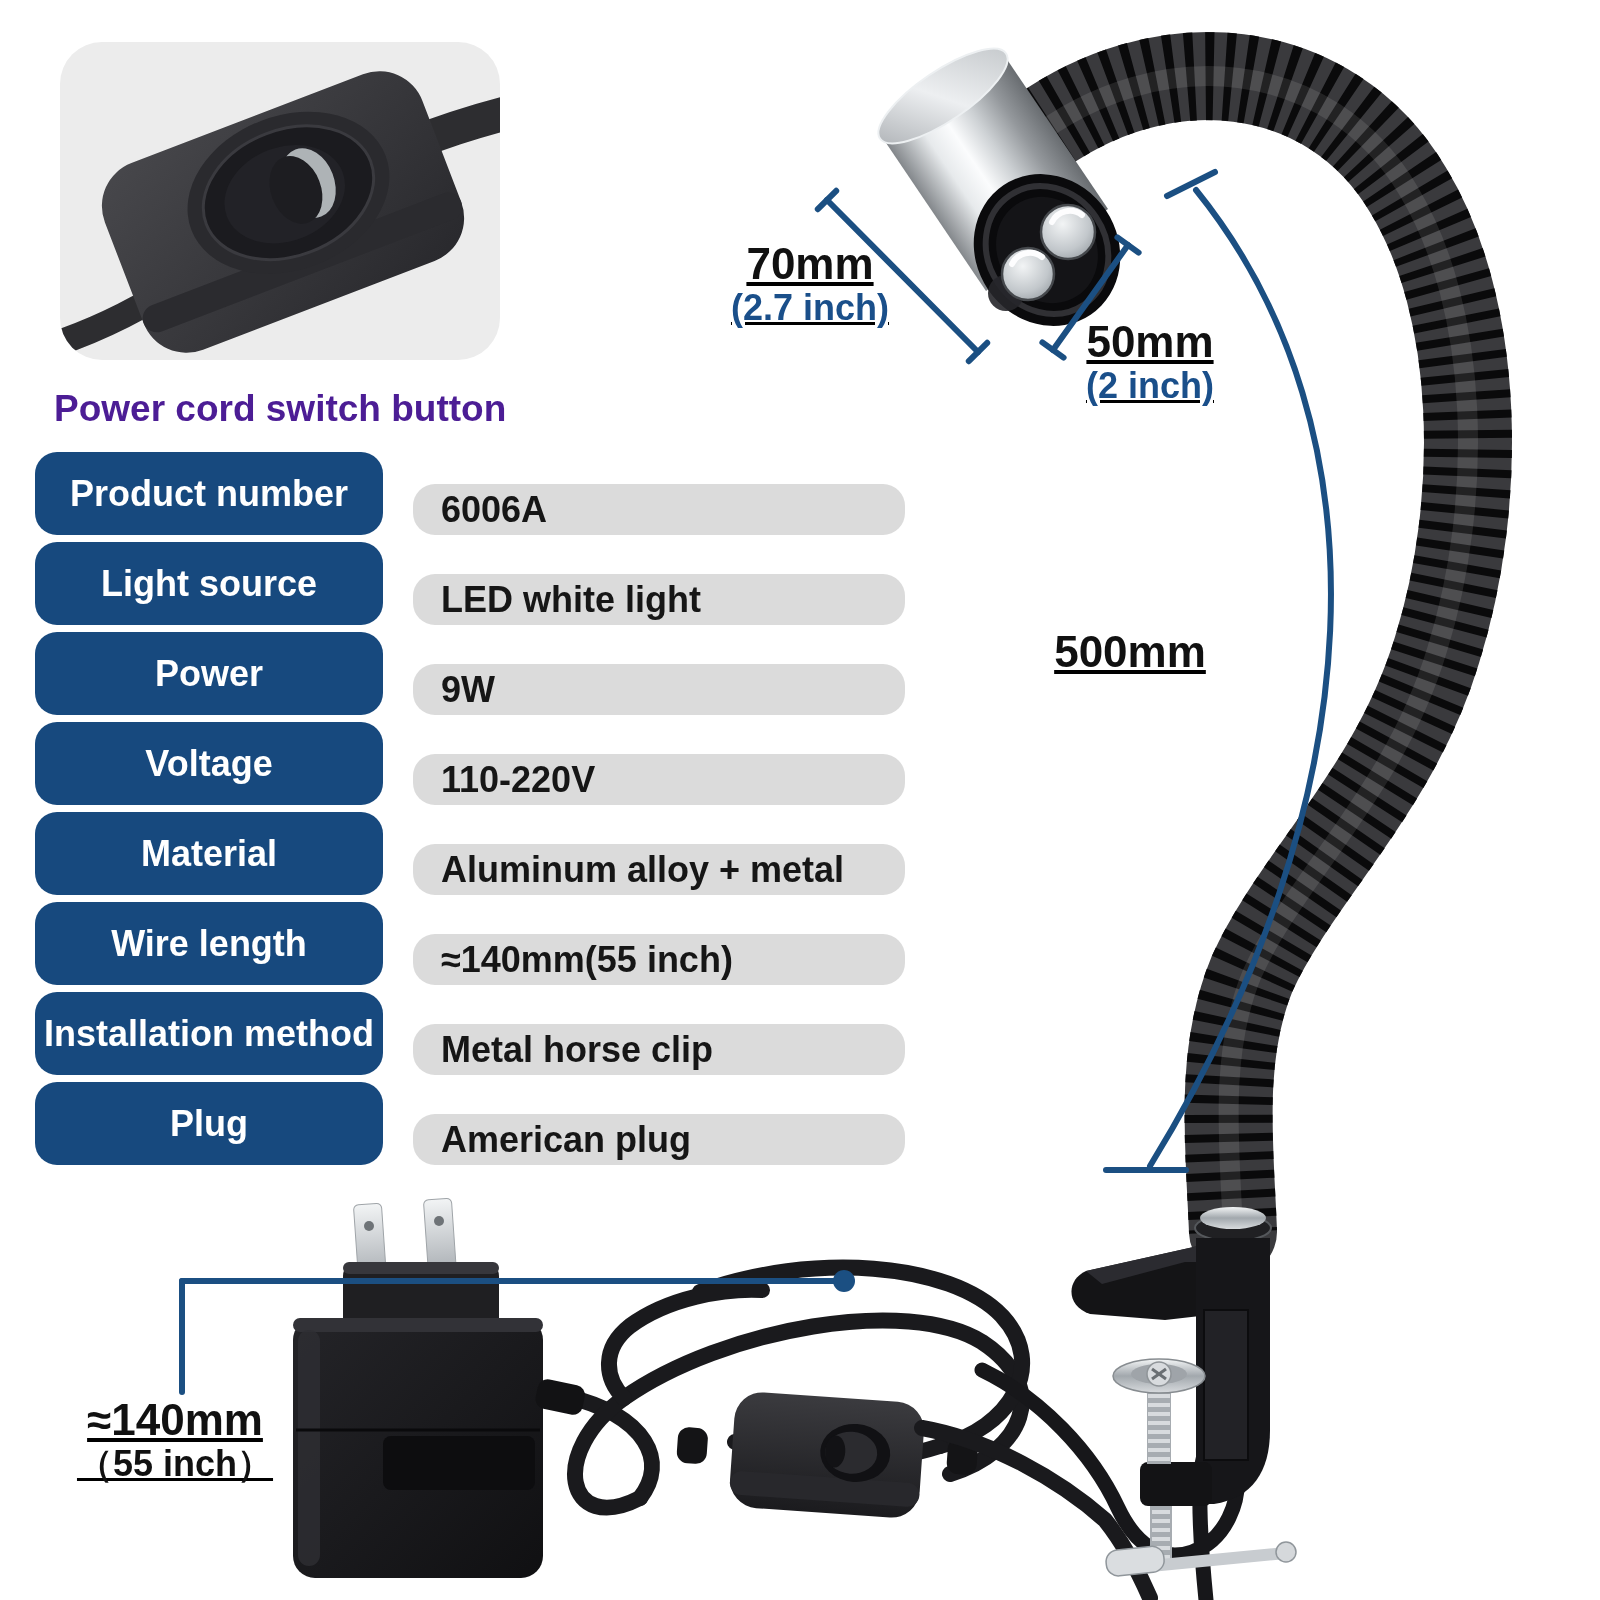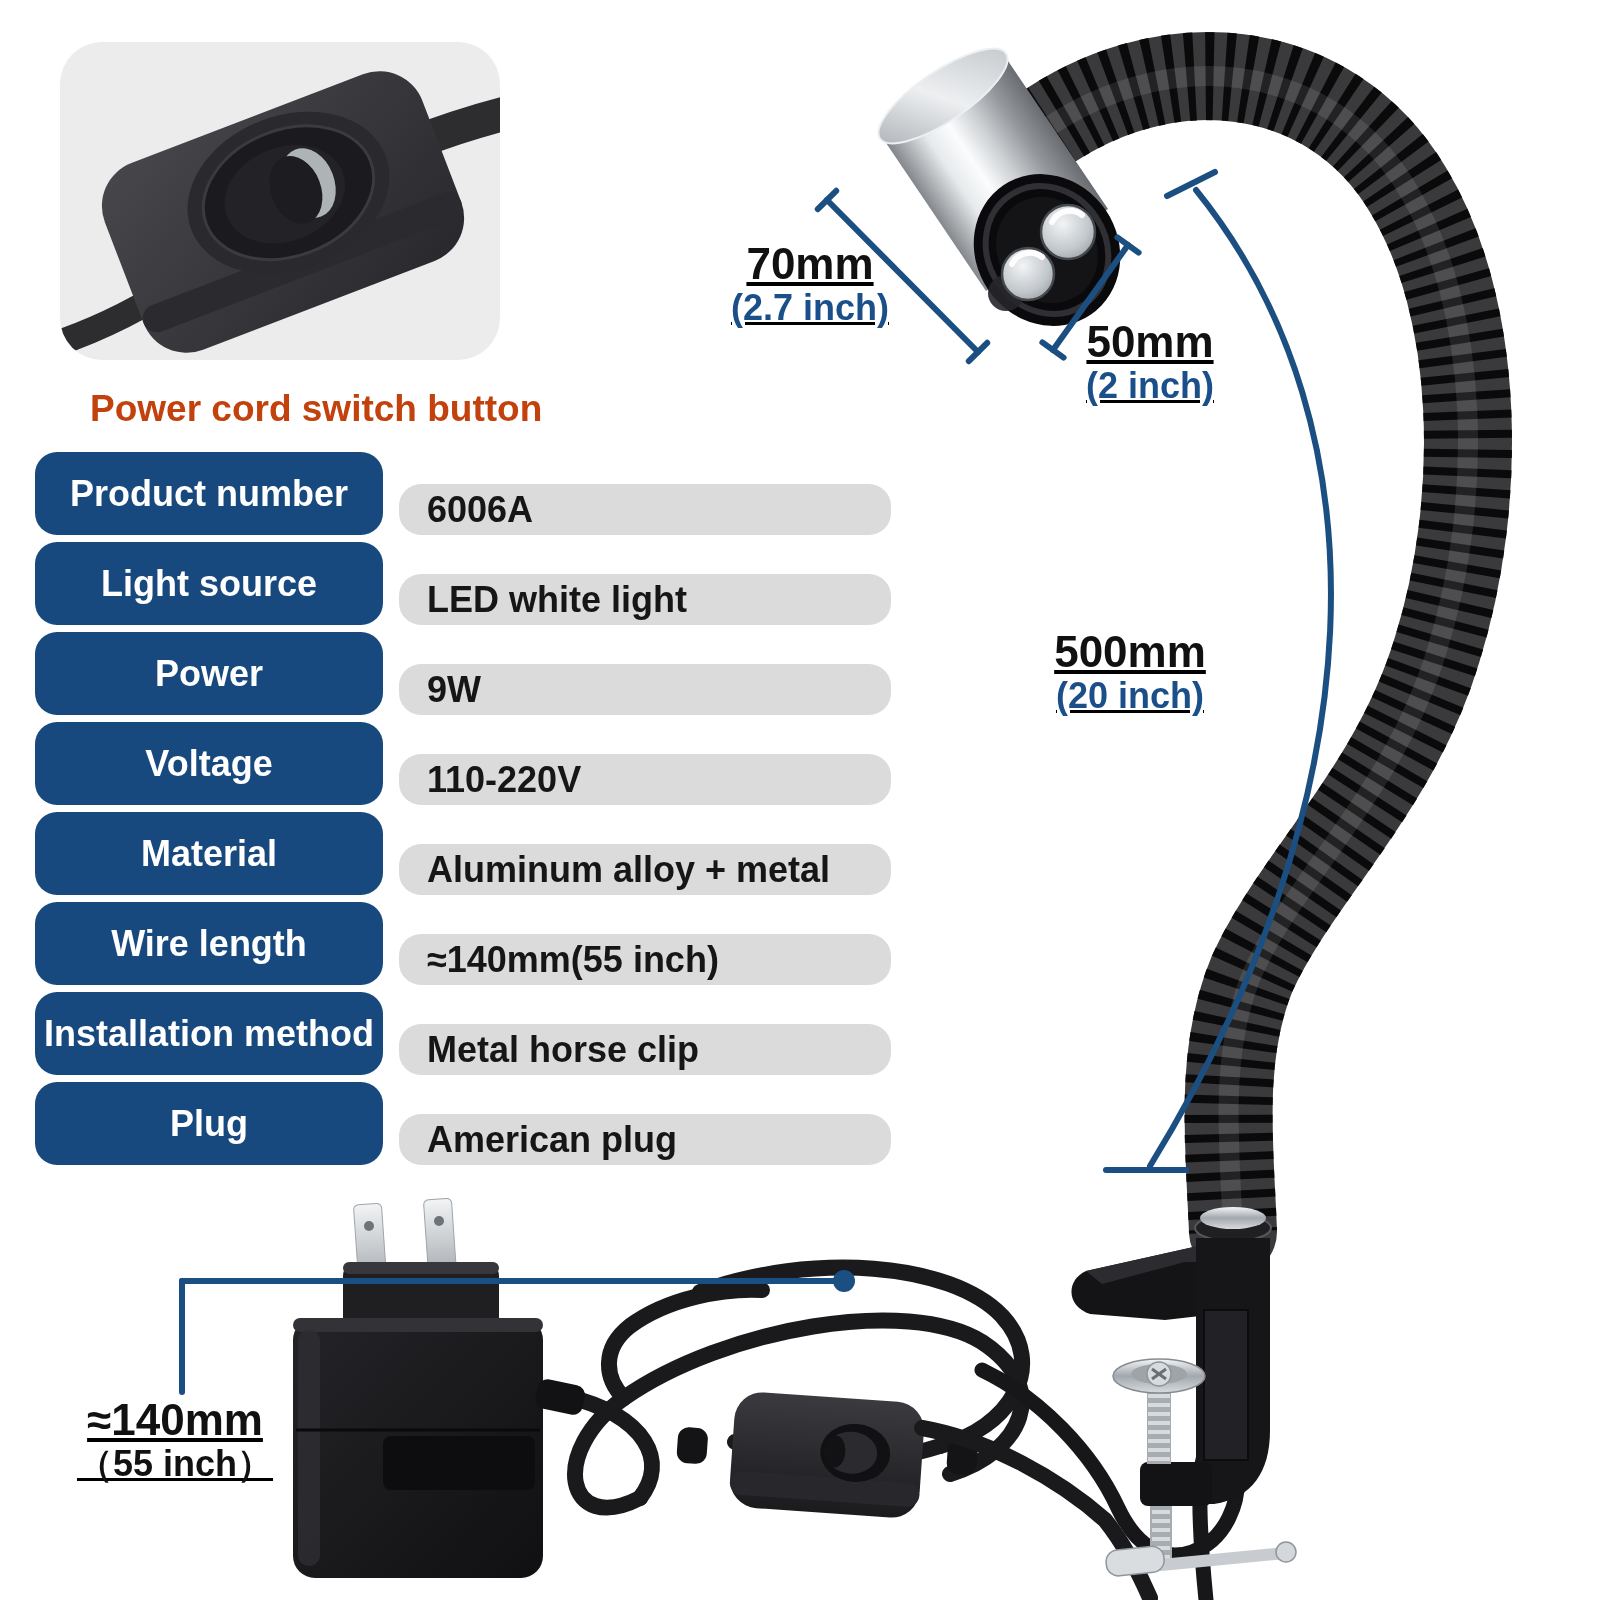--- a/index.html
+++ b/index.html
@@ -1,24 +1,24 @@
 <!DOCTYPE html>
 <html><head>
 <meta charset="utf-8">
 <style>
   html,body{margin:0;padding:0;background:#fff;}
   .stage{position:relative;width:1600px;height:1600px;background:#fff;overflow:hidden;
          font-family:"Liberation Sans","DejaVu Sans",sans-serif;}
   .stage svg{position:absolute;left:0;top:0;z-index:1;}
   .overlay{position:absolute;z-index:2;}
 
-  .caption{left:54px;top:388px;font-size:37px;font-weight:700;color:#c2410c;letter-spacing:0px;margin-left:36px;}
+  .caption{left:54px;top:388px;font-size:37px;font-weight:700;color:#4c1d95;letter-spacing:0px;}
 
   .spec-table{left:35px;top:452px;display:flex;flex-direction:column;gap:7px;}
-  .spec-row{display:flex;gap:16px;height:83px;}
+  .spec-row{display:flex;gap:30px;height:83px;}
   .spec-cell{display:flex;align-items:center;border-radius:22px;font-size:36px;}
   .spec-label{width:348px;justify-content:center;background:#17497E;color:#FFFFFF;font-weight:600;text-align:center;}
   .spec-value{width:464px;background:#DBDBDB;color:#161616;font-weight:600;padding-left:28px;margin-top:32px;}
 
   .dim{position:absolute;z-index:2;text-align:center;font-weight:700;line-height:1.09;text-decoration:underline;}
   .dim .mm{font-size:44px;color:#111111;}
   .dim .inch{font-size:36px;color:#1A4F8A;}
   .dim-head-length{left:650px;top:240px;width:320px;}
   .dim-head-diameter{left:990px;top:318px;width:320px;}
   .dim-gooseneck{left:975px;top:628px;width:310px;}
@@ -238,20 +238,19 @@
   <div class="dim dim-head-length">
     <div class="mm">70mm</div>
     <div class="inch">(2.7 inch)</div>
   </div>
   <div class="dim dim-head-diameter">
     <div class="mm">50mm</div>
     <div class="inch">(2 inch)</div>
   </div>
   <div class="dim dim-gooseneck">
     <div class="mm">500mm</div>
-    <div class="inch">(20 inch)</div>
   </div>
   <div class="dim dim-cord">
     <div class="mm">≈140mm</div>
     <div class="inch">（55 inch）</div>
   </div>
 
 </div>
 
 </body></html>

